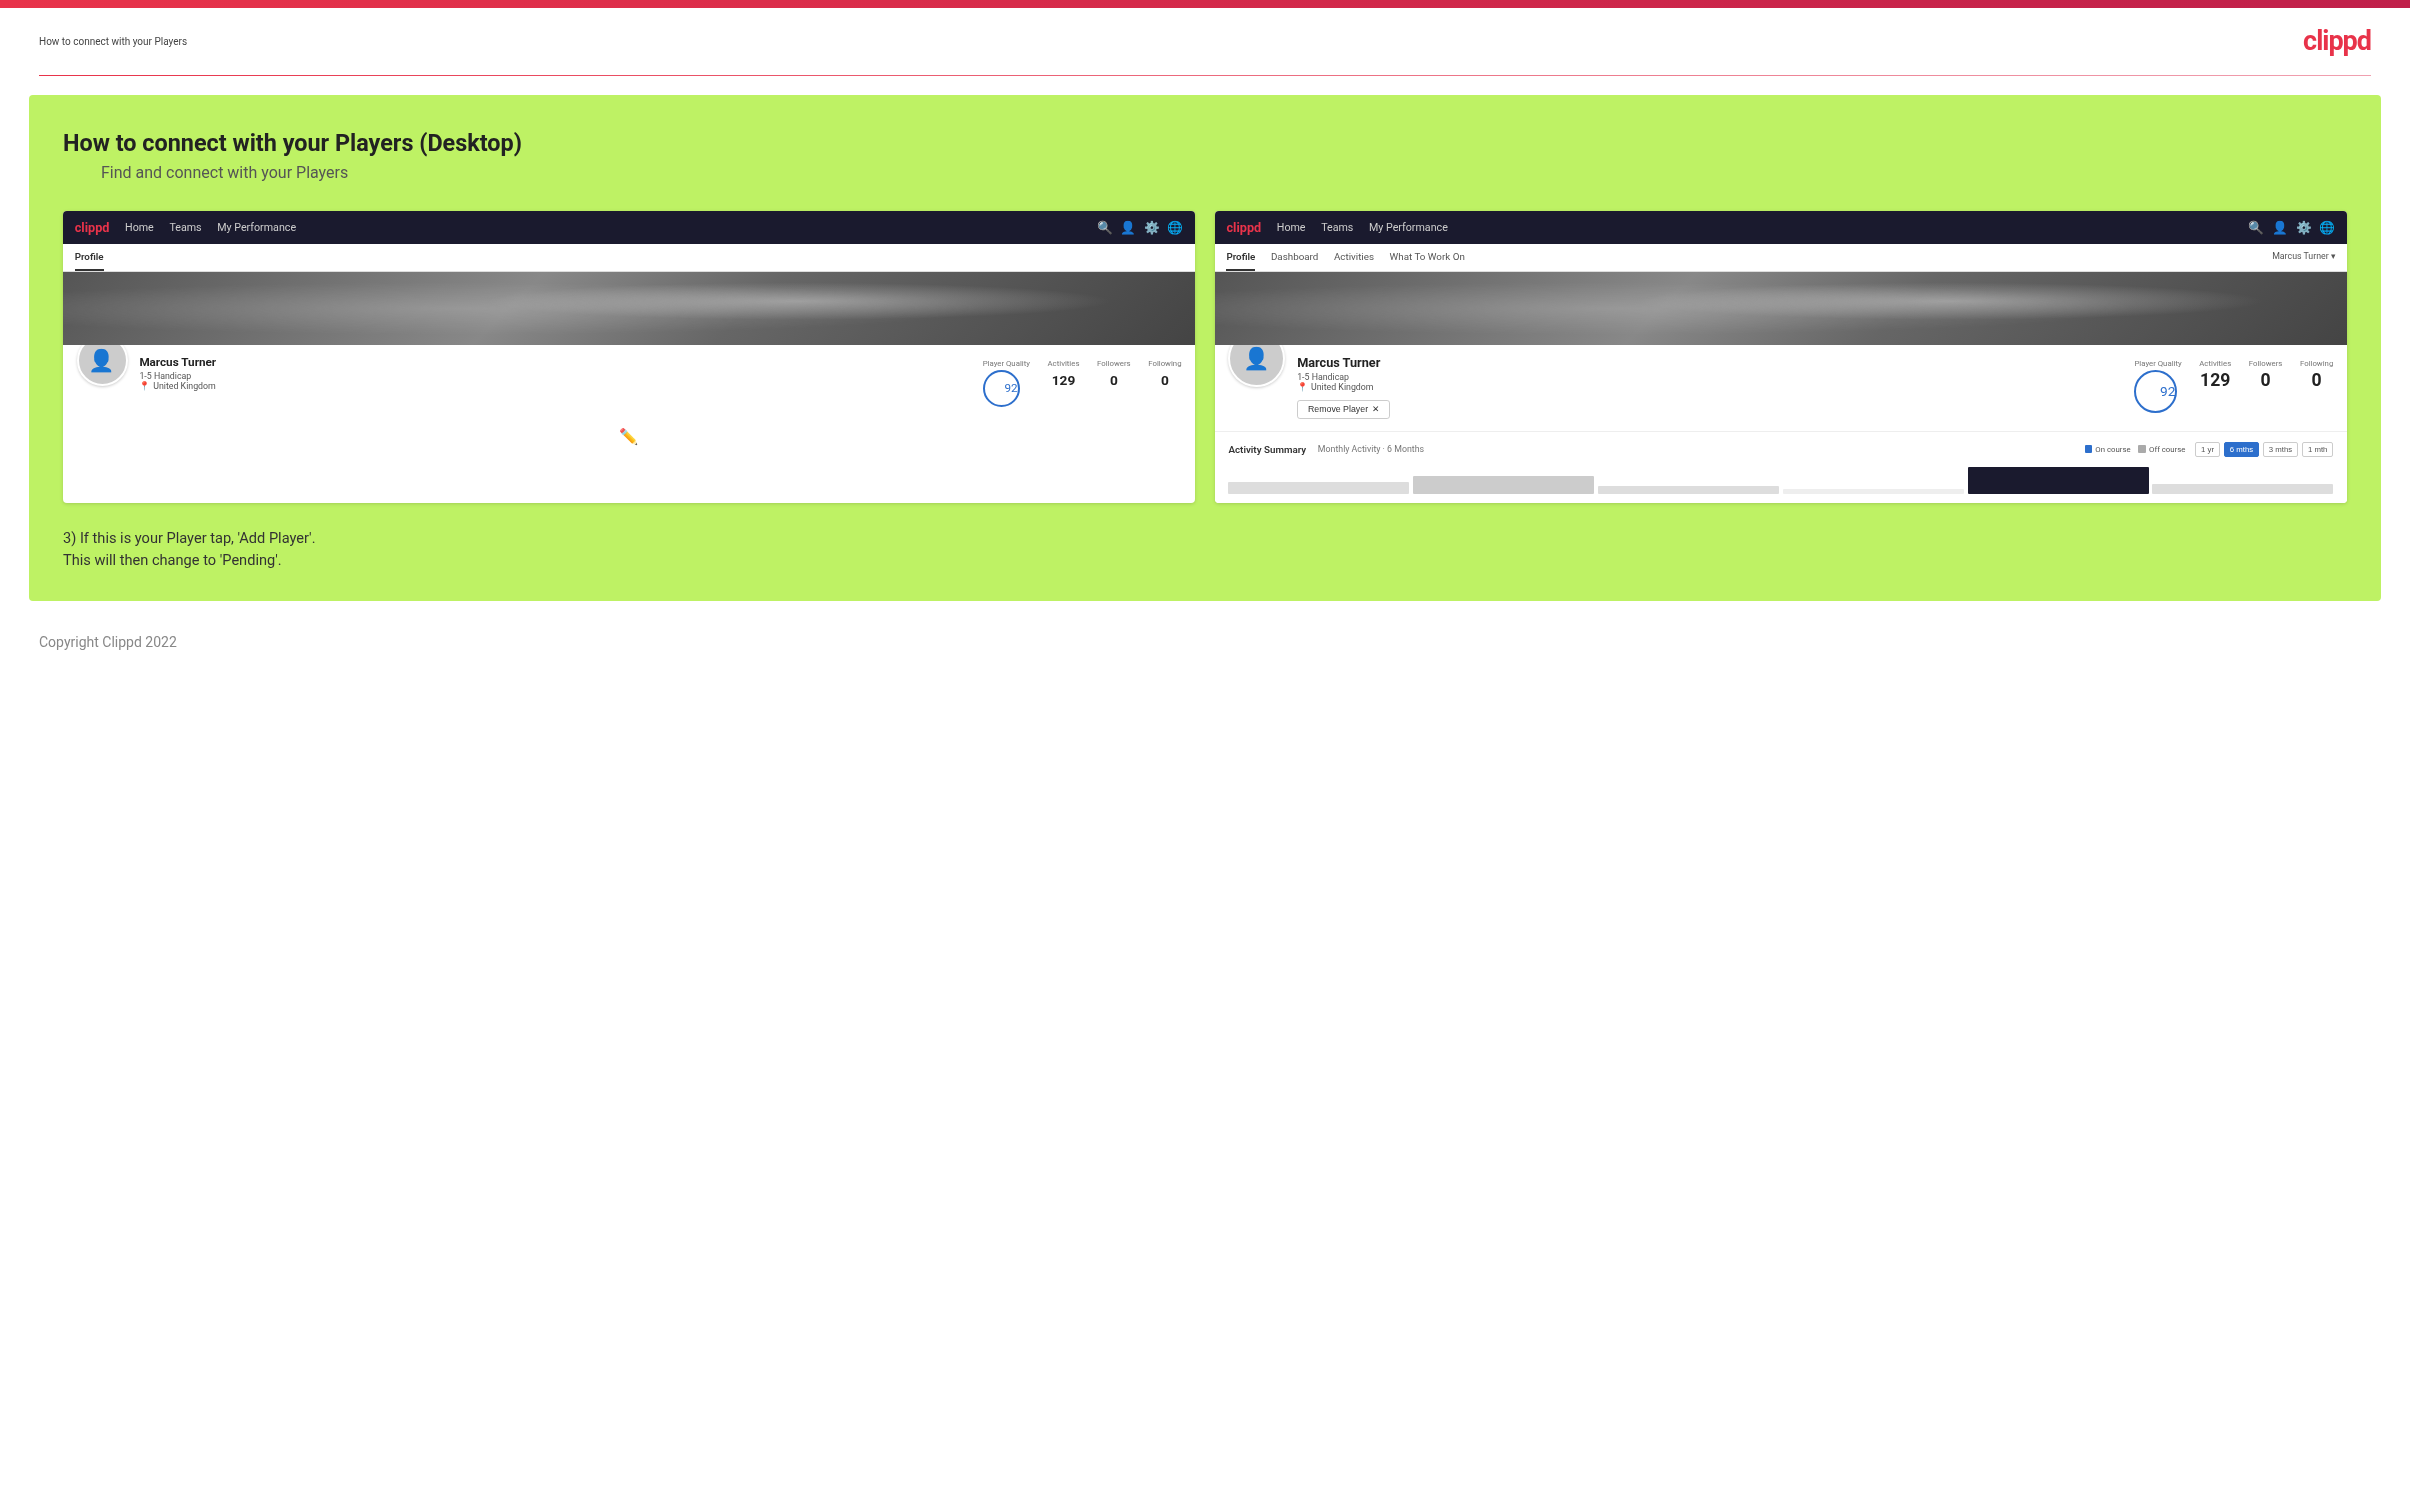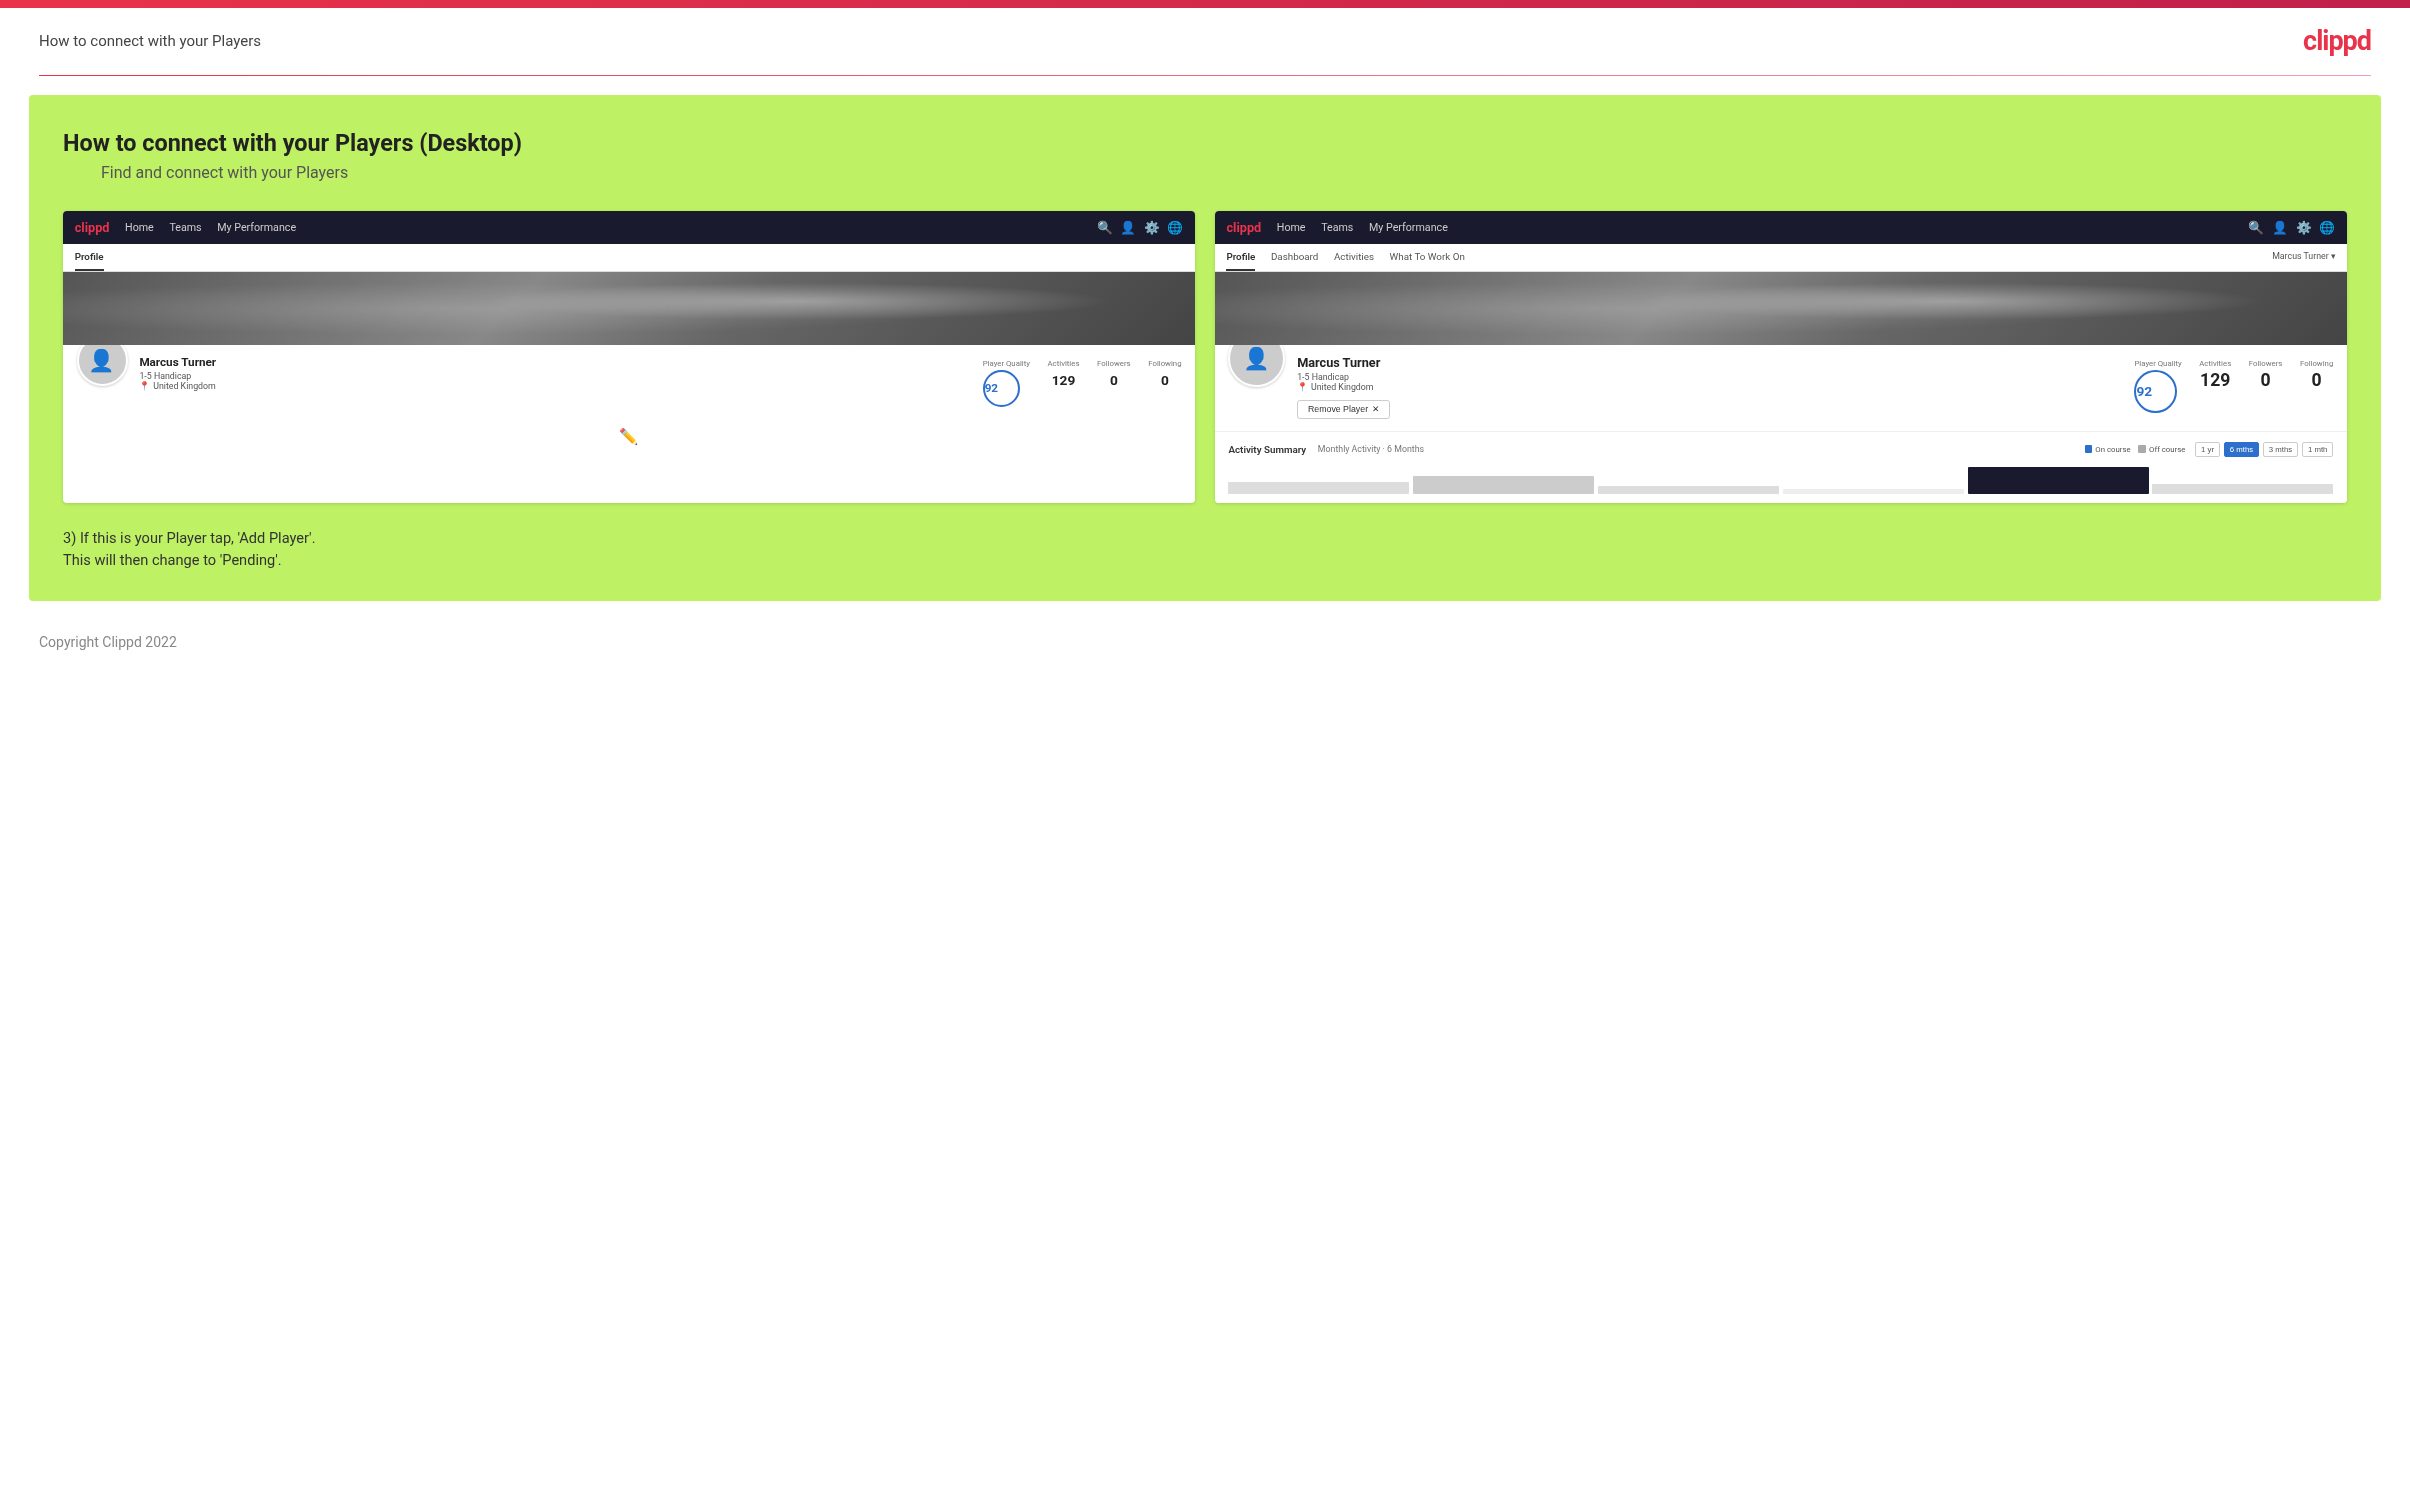--- a/index.html
+++ b/index.html
@@ -17,21 +17,21 @@
 
     
     .header {
       display: flex;
       align-items: center;
       justify-content: space-between;
       padding: 17.6px 39px;
       background: #fff;
     }
     .header-title {
-      font-size: 15px;
+      font-size: 10px;
       color: #444;
     }
     .logo {
       font-size: 27px;
       font-weight: 700;
       color: #e8334a;
       letter-spacing: -1px;
     }
 
     
@@ -210,23 +210,23 @@
       font-weight: 700;
       color: #222;
     }
     .quality-circle {
       width: 37px;
       height: 37px;
       border-radius: 50%;
       border: 2.9px solid #2d6fcc;
       display: flex;
       align-items: center;
-      justify-content: flex-start;
+      justify-content: flex-end;
       font-size: 11.7px;
-      font-weight: 700;
+      font-weight: 400;
       color: #2d6fcc;
     }
 
     .profile-actions {
       display: flex;
       gap: 7.8px;
       margin-top: 7.8px;
     }
     .btn-follow {
       background: #fff;

